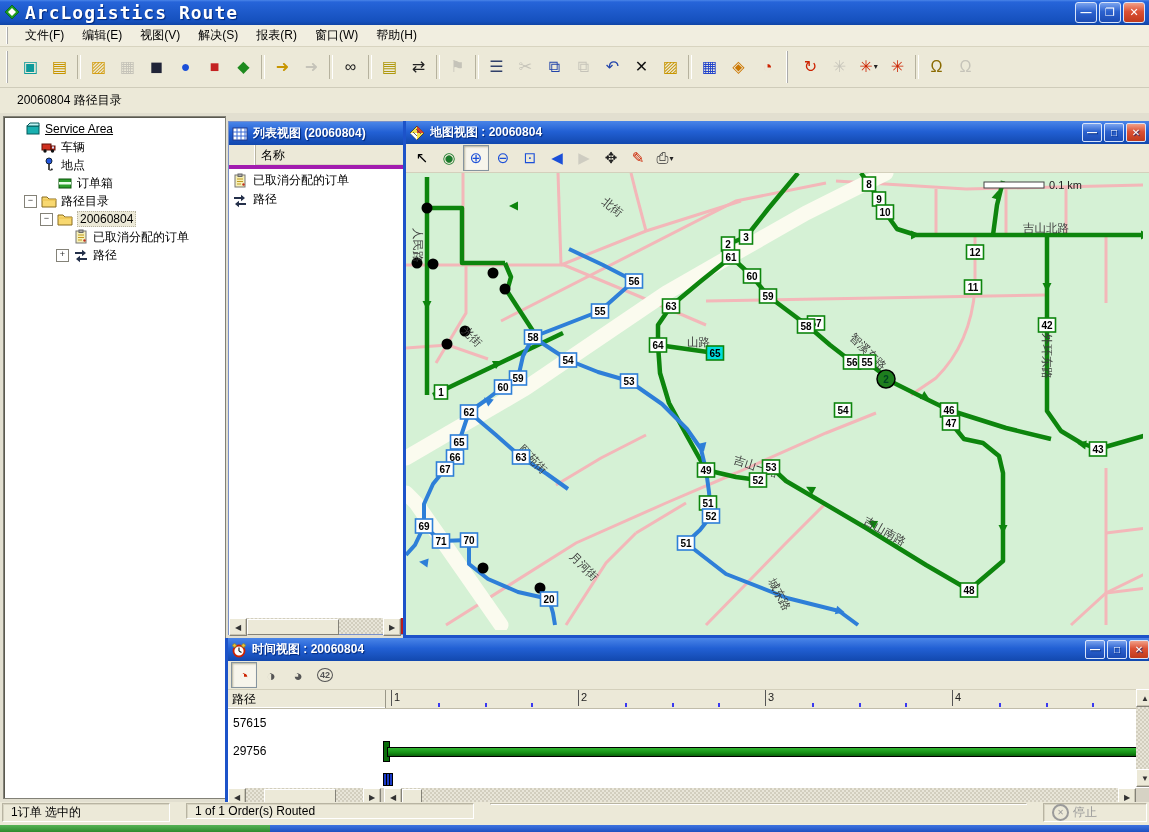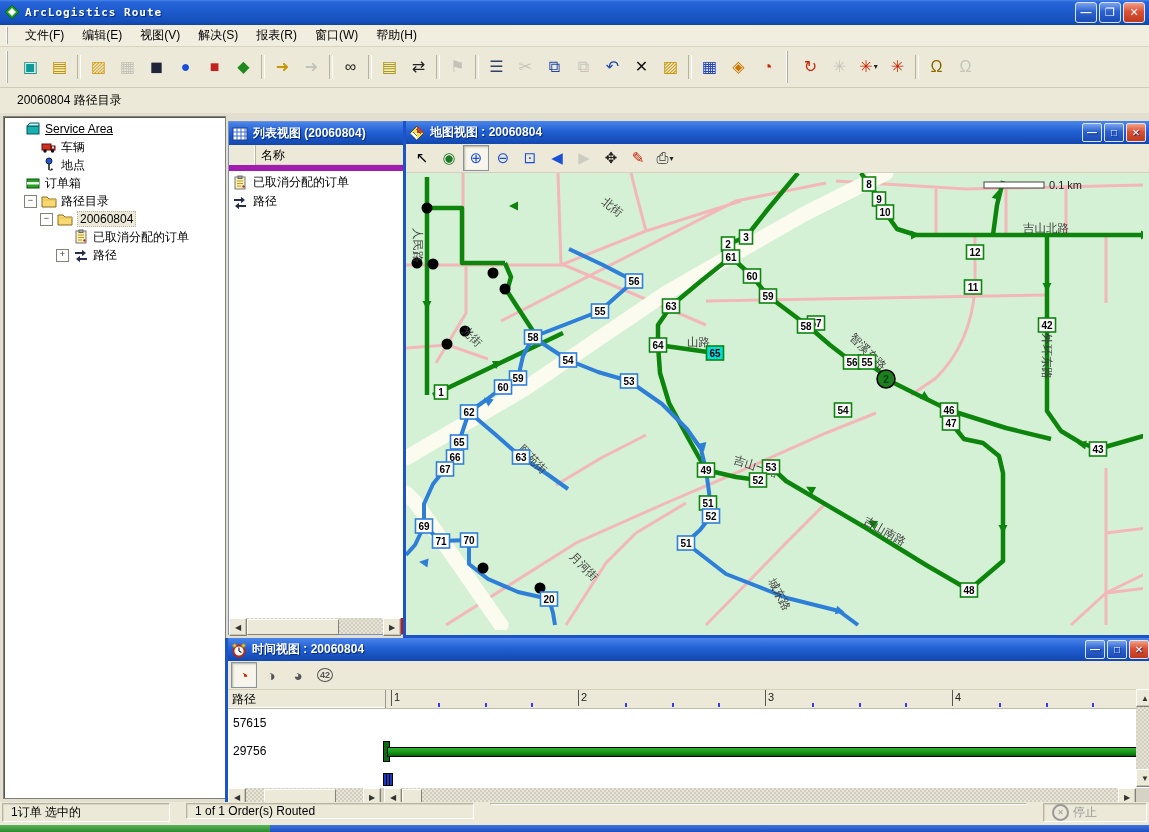--- a/index.html
+++ b/index.html
@@ -4,21 +4,21 @@
 <style>
   html,body{margin:0;padding:0;}
   body{width:1149px;height:832px;overflow:hidden;background:#ece9d8;
        font-family:"Liberation Sans","DejaVu Sans",sans-serif;font-size:12px;color:#000;
        -webkit-font-smoothing:antialiased;}
   .col{display:flex;flex-direction:column;height:100%;}
   
   .titlebar{height:25px;background:linear-gradient(180deg,#4a85e8 0%,#2664d9 8%,#1550bd 85%,#1044a6 100%);
     display:flex;align-items:center;padding:0 4px;gap:5px;}
   .titlebar .ttext{color:#fff;font-family:"DejaVu Sans Mono","Liberation Mono",monospace;
-    font-weight:bold;font-size:11px;letter-spacing:1px;text-shadow:1px 1px 1px #00287a;flex:1;}
+    font-weight:bold;font-size:18px;letter-spacing:1px;text-shadow:1px 1px 1px #00287a;flex:1;}
   .xp-btn{width:20px;height:19px;border-radius:3px;border:1px solid #d8e4fa;
     background:linear-gradient(180deg,#7ba4ef,#2c62cf 45%,#1b4bb4);color:#fff;font-size:11px;
     display:flex;align-items:center;justify-content:center;font-weight:bold;line-height:1;}
   .xp-btn.close{background:linear-gradient(180deg,#f1a088,#dc5134 45%,#c03a1c);}
   
   .menubar{height:21px;background:#f1eee0;border-bottom:1px solid #d8d4c0;display:flex;align-items:center;padding-left:2px;}
   .grip{width:4px;height:80%;border-left:2px ridge #fff;margin:0 4px;}
   .menu-item{padding:2px 9px;}
   .toolbar{height:40px;background:#ece9d8;border-bottom:1px solid #cfccba;display:flex;align-items:center;padding-left:2px;}
   .tb-btn{width:27px;height:27px;display:flex;align-items:center;justify-content:center;
@@ -49,21 +49,21 @@
     display:flex;align-items:center;justify-content:center;font-weight:bold;}
   .win-btn.close{background:linear-gradient(180deg,#f1a088,#dc5134 45%,#c03a1c);}
   .win-toolbar{height:28px;flex:none;background:#ece9d8;display:flex;align-items:center;padding-left:3px;gap:1px;
     border-bottom:1px solid #d4d0bc;}
   .wt-btn{width:24px;height:24px;display:flex;align-items:center;justify-content:center;font-size:15px;
     border:1px solid transparent;}
   .wt-btn.pressed{border:1px solid #86949f;background:#f7f5ec;box-shadow:inset 1px 1px 2px #b8b49e;}
   .wt-btn.disabled{opacity:.35;filter:grayscale(1);}
   
   #list-win{left:228px;top:8px;width:320px;height:512px;border:1px solid #7a91c8;z-index:1;}
-  .list-colhdr{height:20px;flex:none;background:#ece9d8;display:flex;border-bottom:6px solid #a21caf;}
+  .list-colhdr{height:20px;flex:none;background:#ece9d8;display:flex;border-bottom:4px solid #a21caf;}
   .list-colhdr .c0{width:26px;border-right:1px solid #b8b4a0;box-shadow:inset -1px 0 0 #fff;}
   .list-colhdr .c1{flex:1;display:flex;align-items:center;padding-left:5px;border-right:1px solid #b8b4a0;
     box-shadow:inset 0 -1px 0 #d8d4c2;}
   .list-body{flex:1;background:#fff;padding-top:2px;}
   .list-row{height:19px;display:flex;align-items:center;gap:5px;padding-left:3px;}
   
   .hscroll{height:16px;flex:none;display:flex;background:#d6d2c4;}
   .sb-btn{width:16px;height:16px;background:#ece9d8;border:1px solid #fff;border-right-color:#848278;
     border-bottom-color:#848278;box-shadow:inset -1px -1px 0 #c8c4b2;font-size:8px;display:flex;
     align-items:center;justify-content:center;color:#333;flex:none;}
@@ -320,21 +320,21 @@
             </svg>
             <span class="tree-label">车辆</span>
           </div>
           <div class="tree-row" style="padding-left: 20px;">
             <span style="width: 13px;"></span>
             <svg class="icon16">
               <use href="#i-pin"></use>
             </svg>
             <span class="tree-label">地点</span>
           </div>
-          <div class="tree-row" style="padding-left: 4px;">
+          <div class="tree-row" style="padding-left: 36px;">
             <span style="width: 13px;"></span>
             <svg class="icon16">
               <use href="#i-package"></use>
             </svg>
             <span class="tree-label">订单箱</span>
           </div>
           <div class="tree-row" style="padding-left: 20px;">
             <span class="expander">−</span>
             <svg class="icon16">
               <use href="#i-folder"></use>

